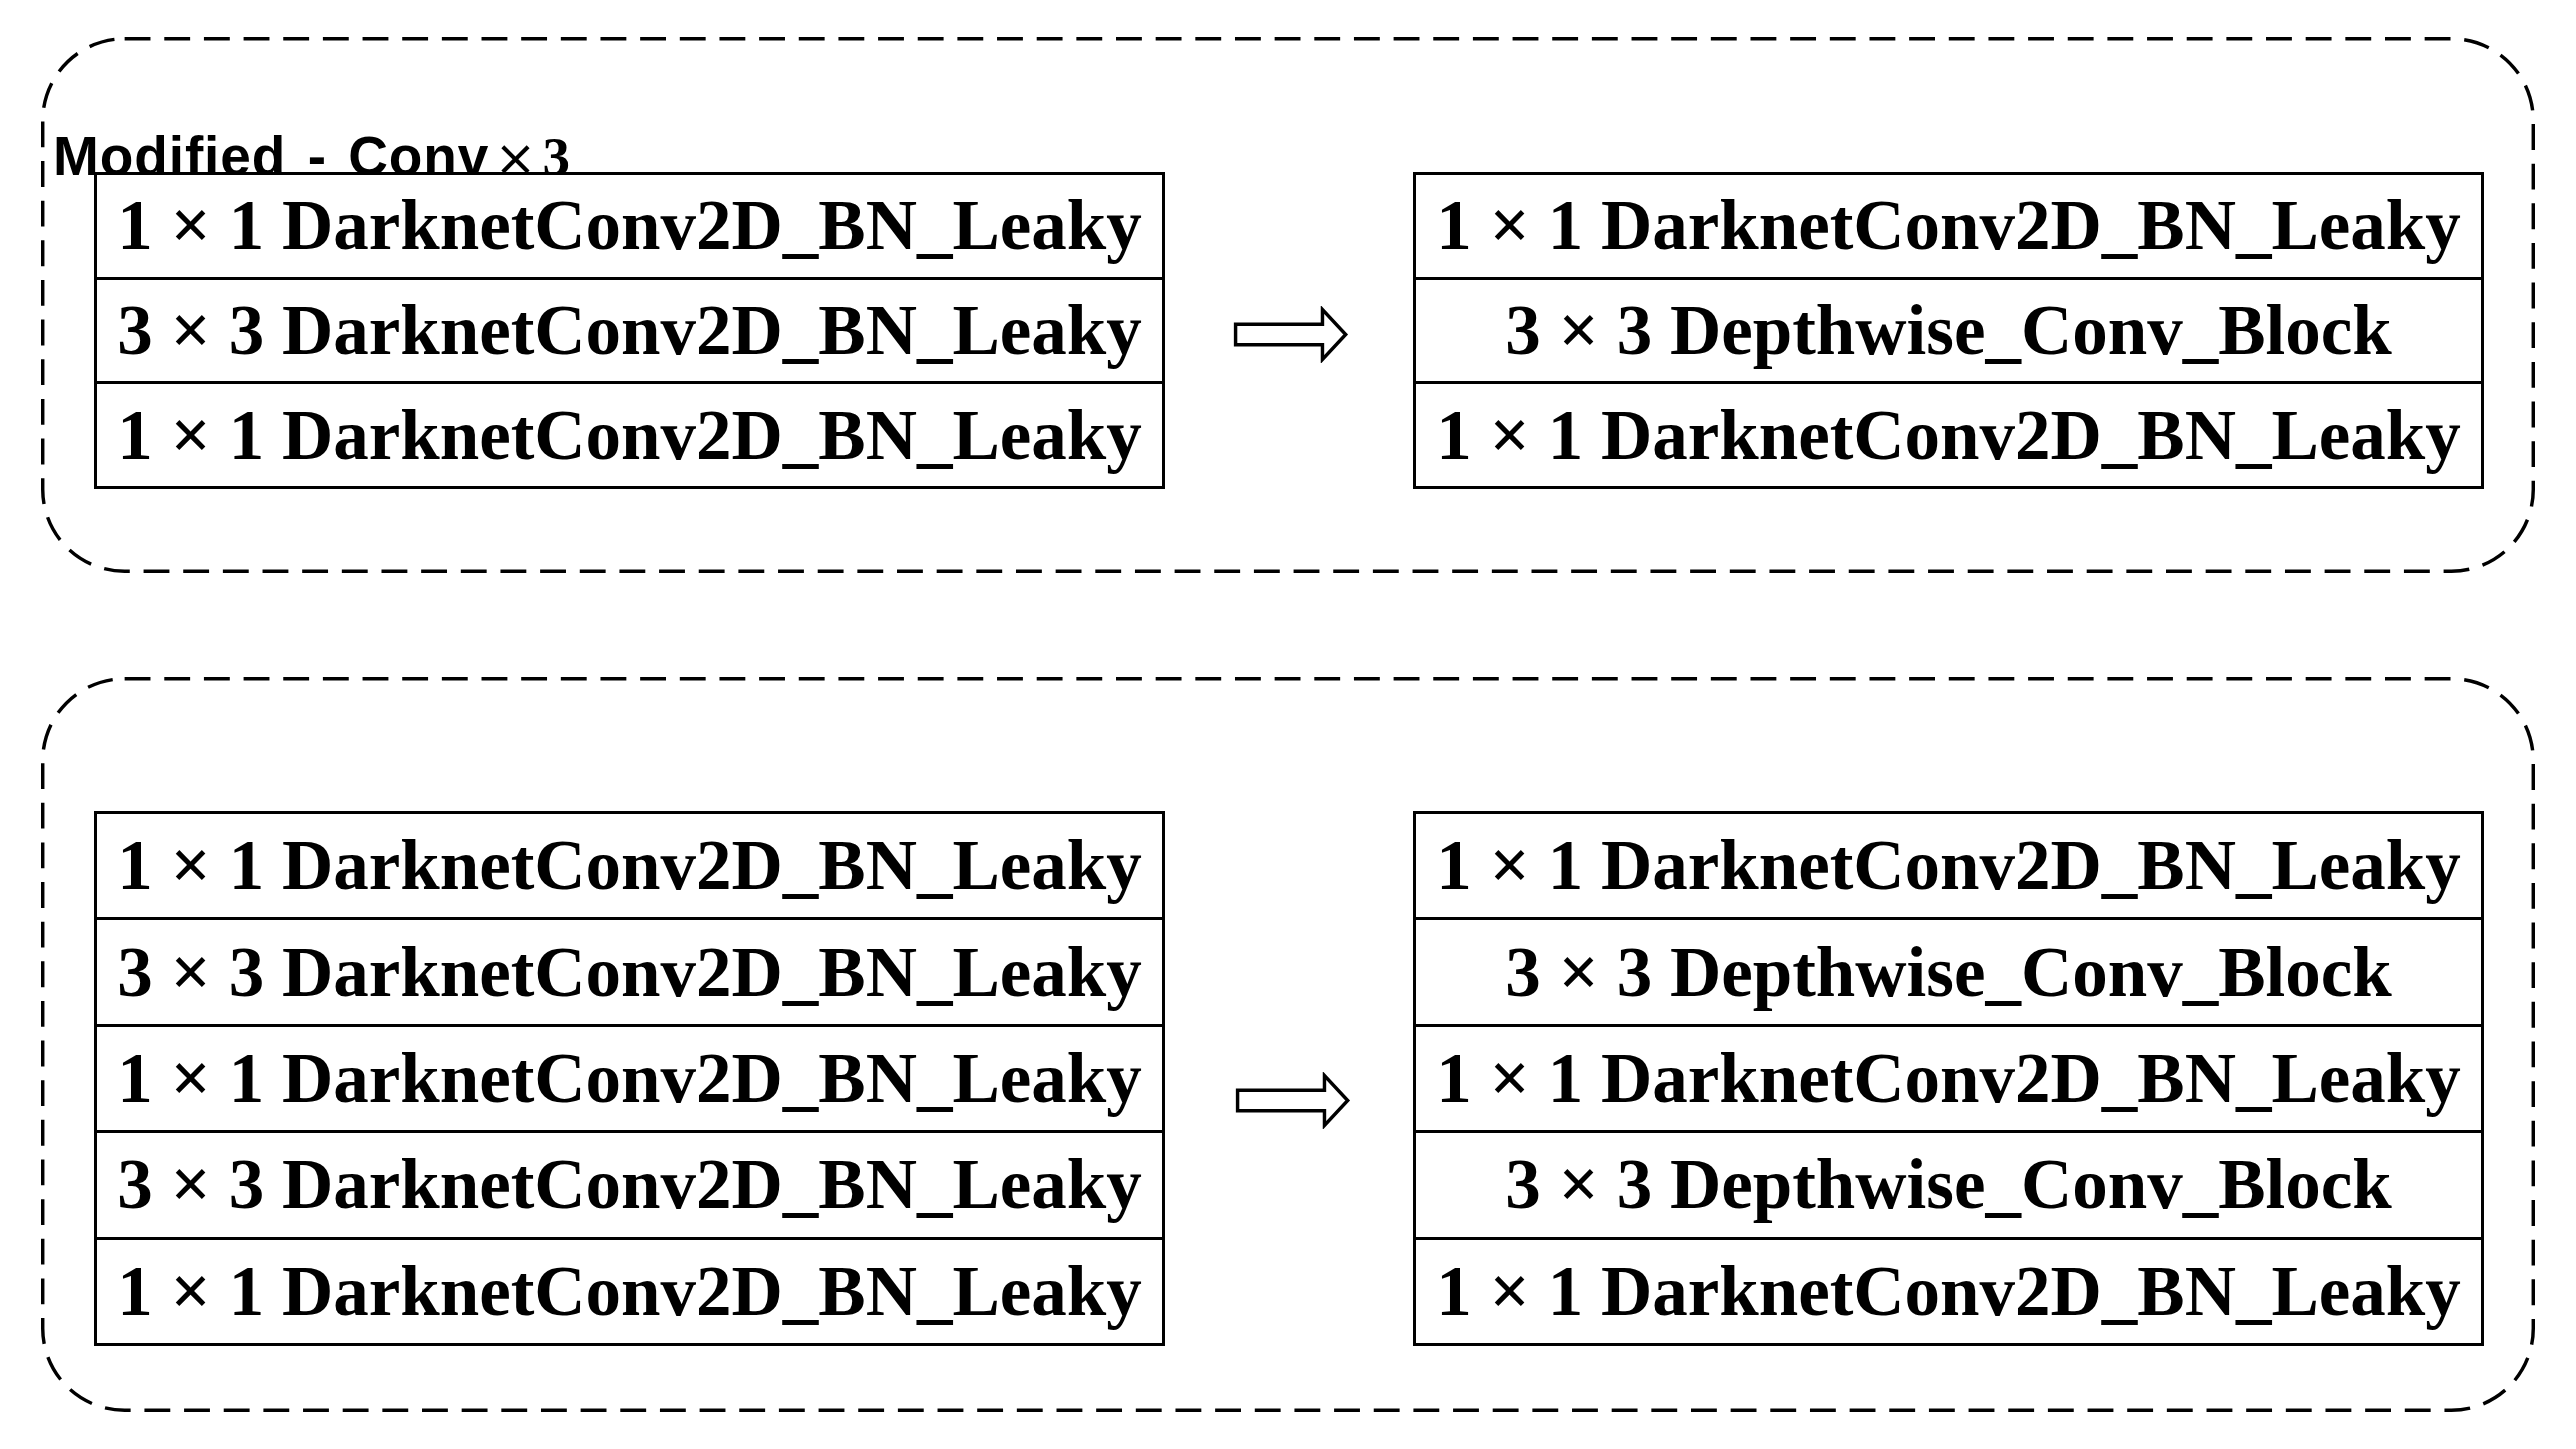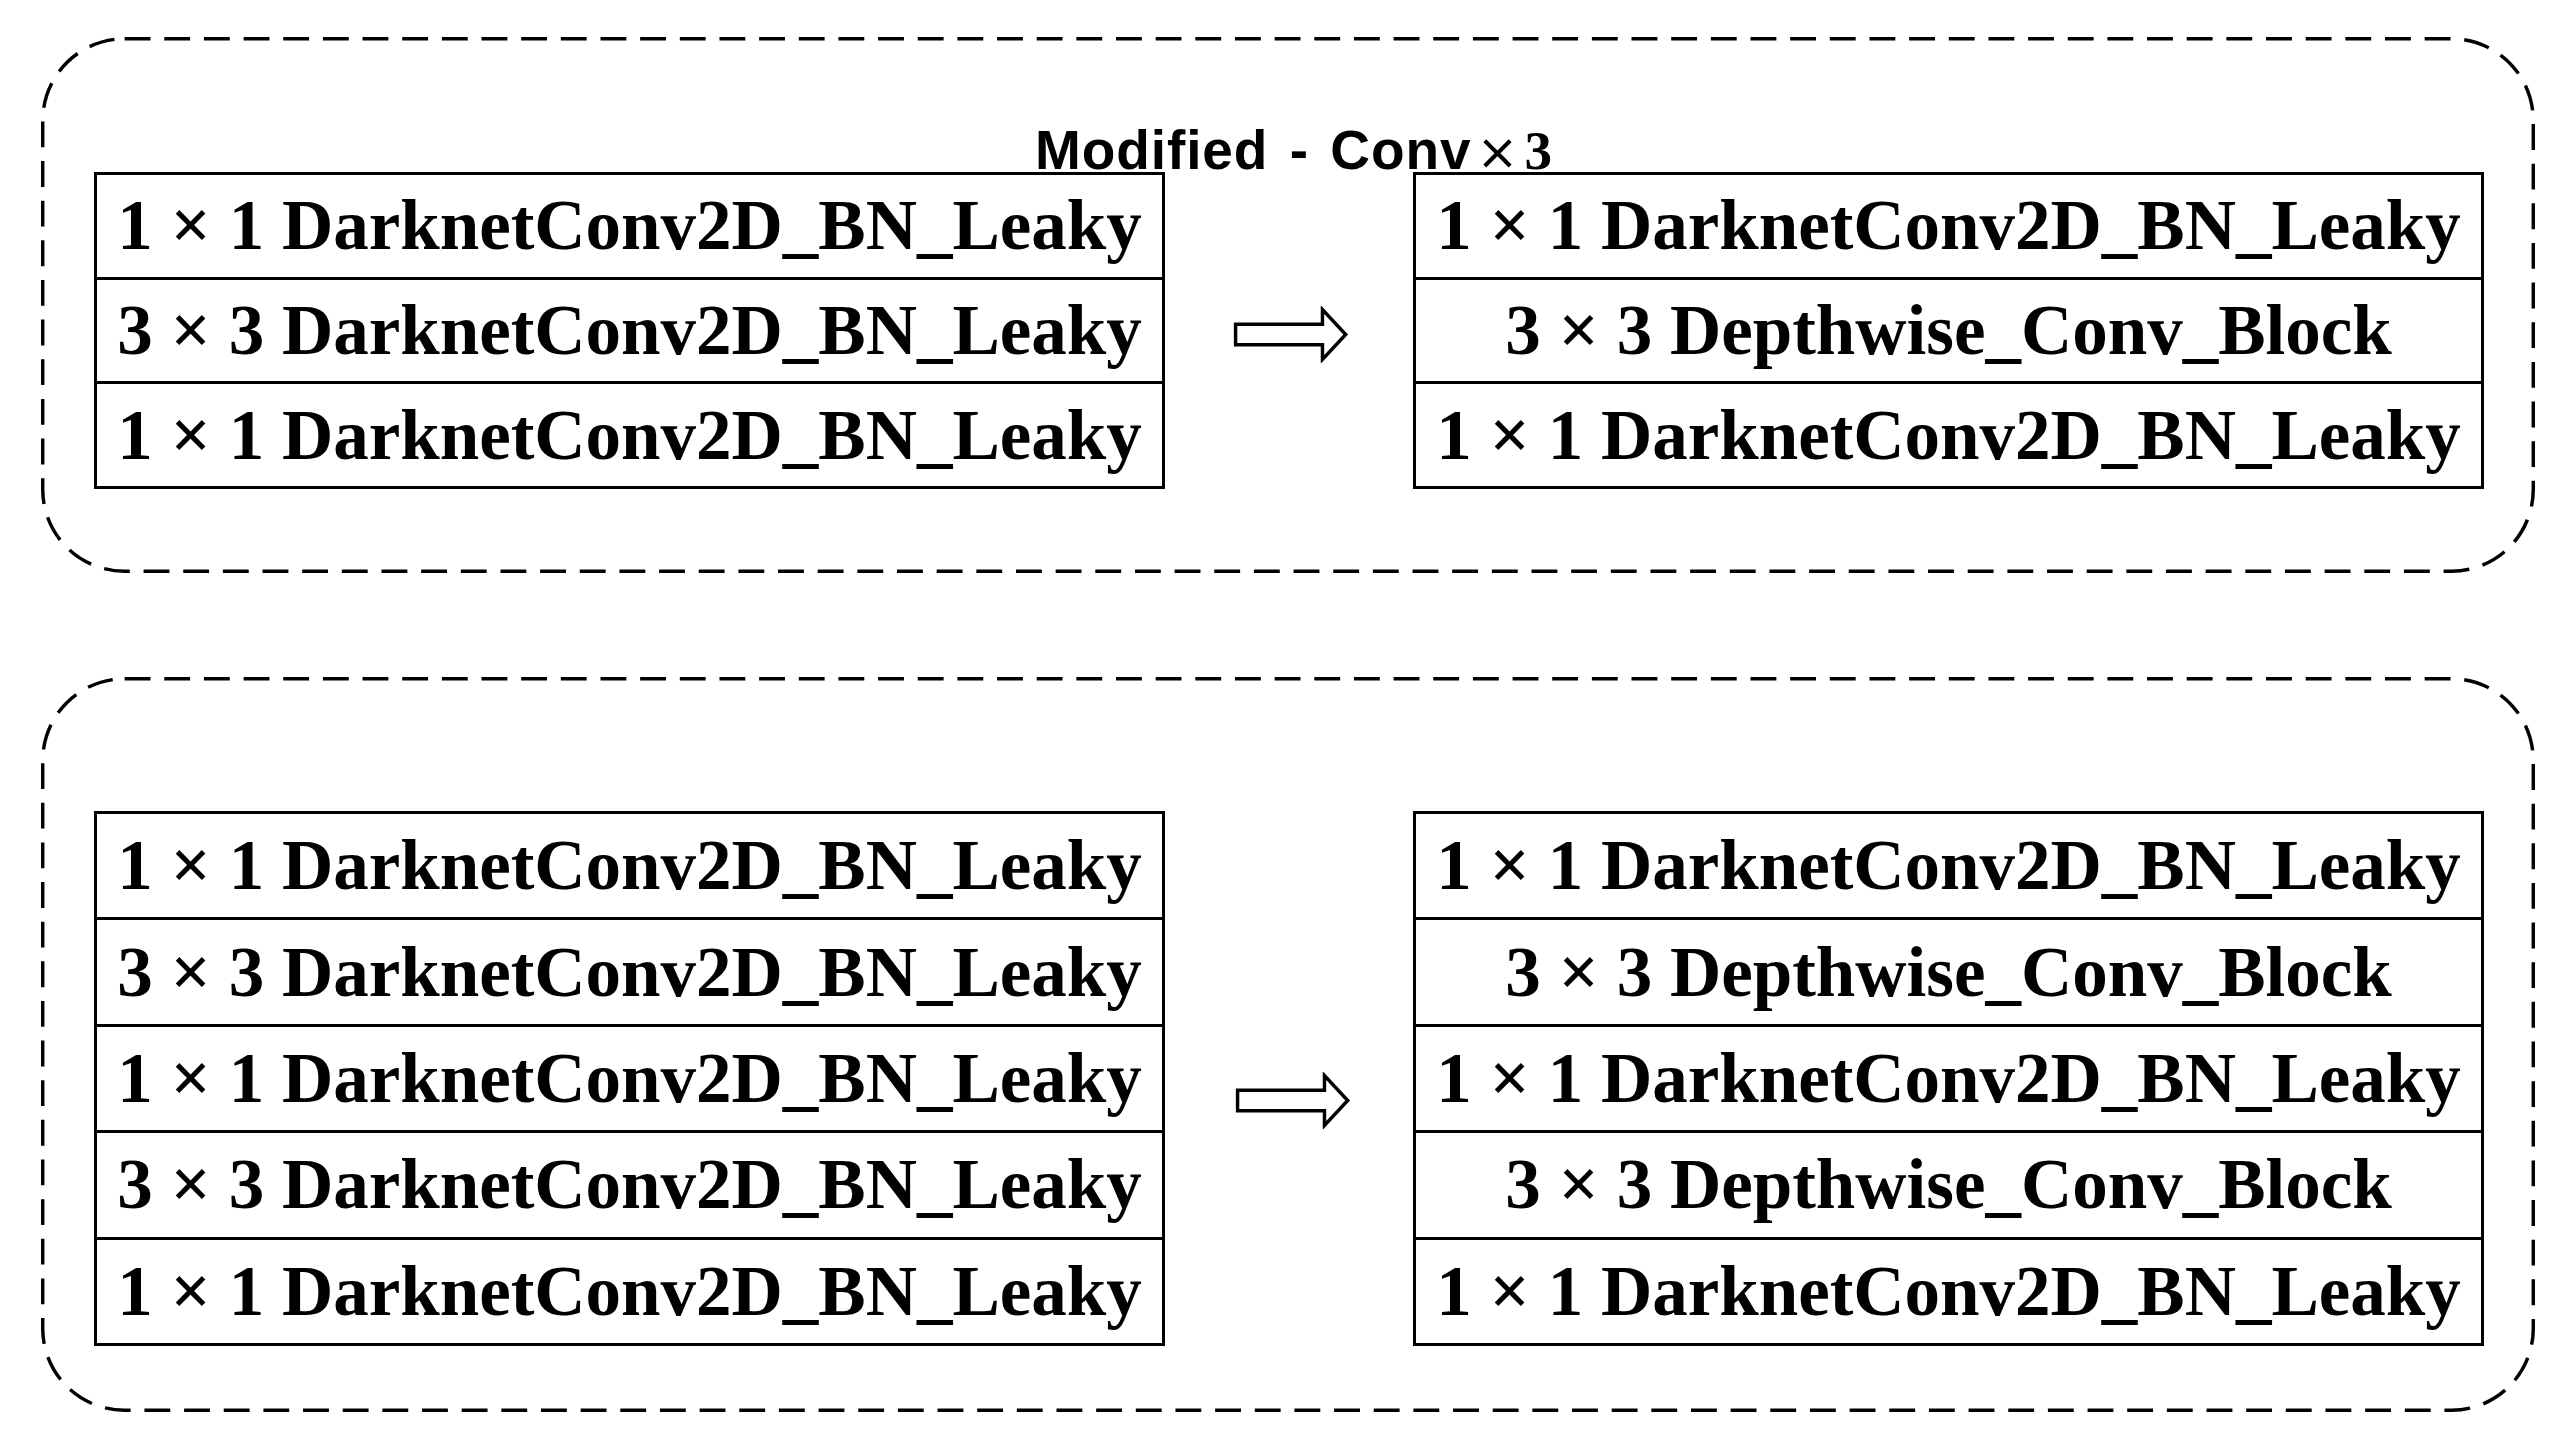--- a/index.html
+++ b/index.html
@@ -11,24 +11,24 @@
     color:#000000;
     overflow:hidden;
   }
   .panel{position:absolute;}
   .panel-border{position:absolute;left:0;top:0;width:100%;height:100%;pointer-events:none;}
   #panel-conv3{left:41px;top:37px;width:2494px;height:536px;}
   #panel-conv5{left:41px;top:677px;width:2494px;height:735px;}
 
   .panel-title{
     position:absolute;left:12px;right:0;top:34px;
-    text-align:center;
+    text-align:left;
     font-family:"Liberation Sans", sans-serif;
     font-weight:700;
-    font-size:55px;line-height:66px;
+    font-size:55px;line-height:79px;
     letter-spacing:0.9px;
     word-spacing:5.2px;
     white-space:nowrap;
   }
   .title-times{
     font-weight:400;
     font-family:"DejaVu Sans", sans-serif;
     font-size:50px;
     padding:0 5.2px;
   }

